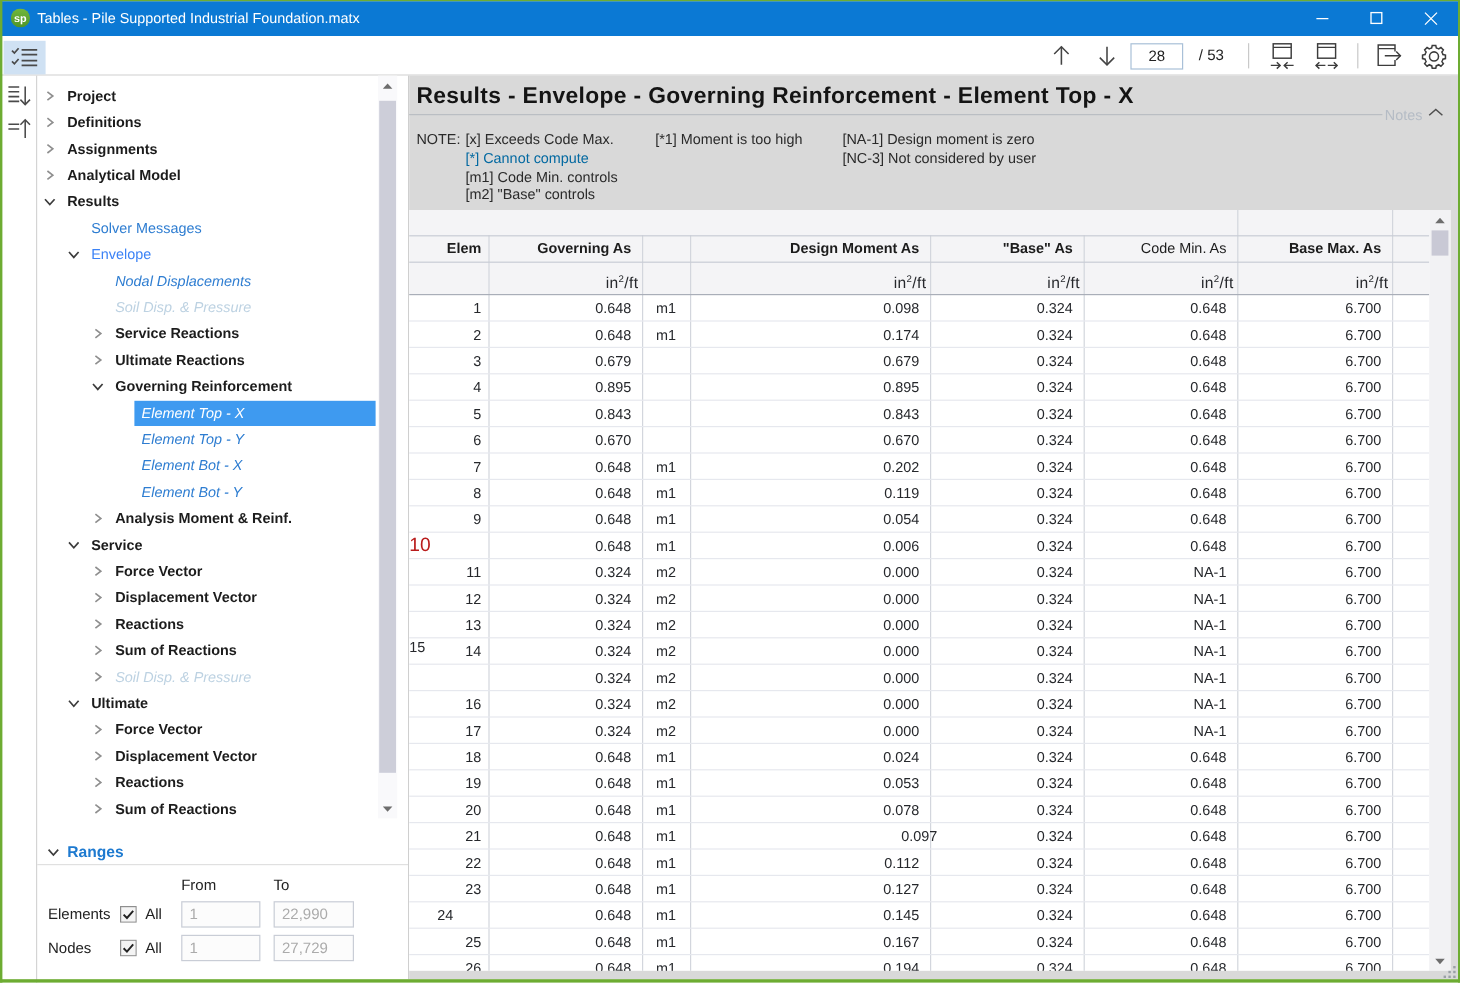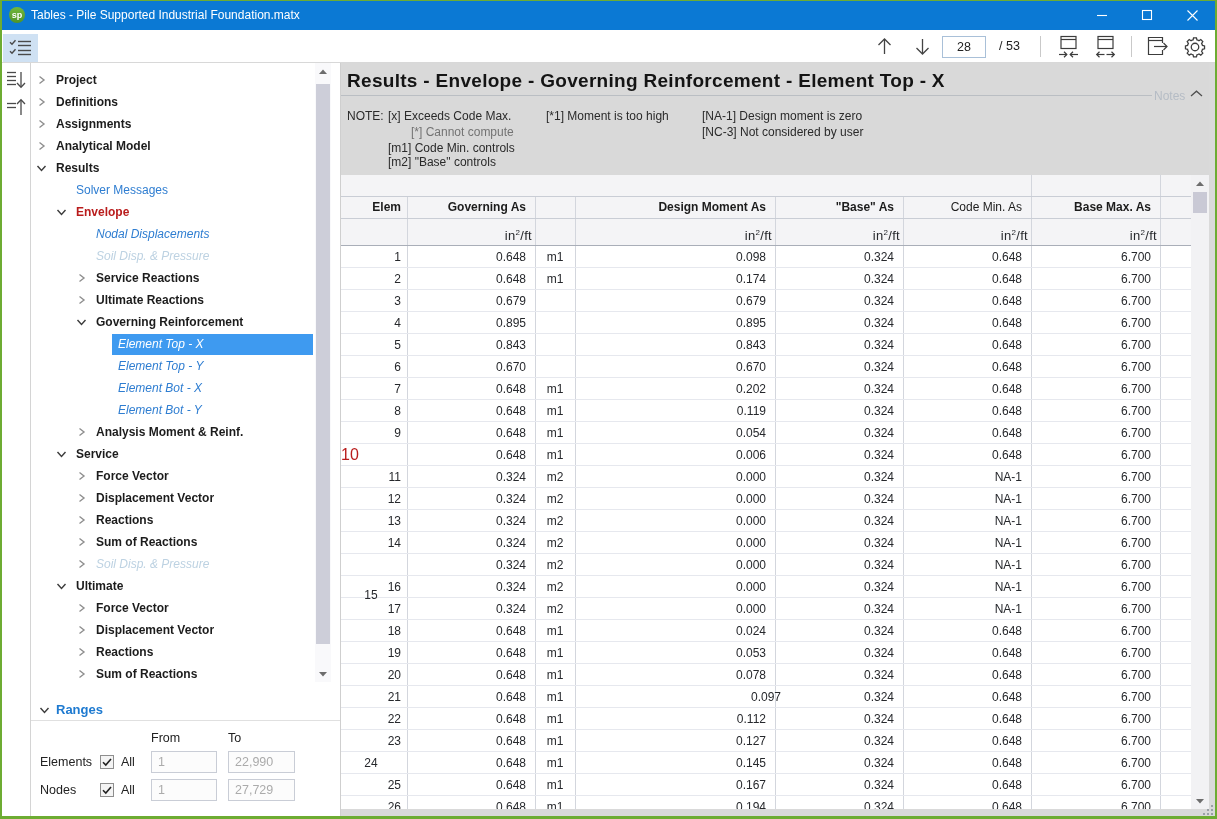--- a/index.html
+++ b/index.html
@@ -130,21 +130,21 @@
   </svg>
 <div class="abs" style="left:56px;top:135px;height:22px;line-height:22px;font-size:12px;font-weight:bold;color:#1c1c1c">Analytical Model</div>
 <svg class="abs" style="left:36px;top:164px" width="11" height="9" viewBox="0 0 11 9">
     <path d="M1.5 2 L5.5 6.5 L9.5 2" fill="none" stroke="#3c3c3c" stroke-width="1.4"></path>
   </svg>
 <div class="abs" style="left:56px;top:157px;height:22px;line-height:22px;font-size:12px;font-weight:bold;color:#1c1c1c">Results</div>
 <div class="abs" style="left:76px;top:179px;height:22px;line-height:22px;font-size:12px;color:#2e7dd1">Solver Messages</div>
 <svg class="abs" style="left:56px;top:208px" width="11" height="9" viewBox="0 0 11 9">
     <path d="M1.5 2 L5.5 6.5 L9.5 2" fill="none" stroke="#3c3c3c" stroke-width="1.4"></path>
   </svg>
-<div class="abs" style="left:76px;top:201px;height:22px;line-height:22px;font-size:12px;font-weight:bold;color:#b91c1c">Envelope</div>
+<div class="abs" style="left:76px;top:201px;height:22px;line-height:22px;font-size:12px;font-weight:normal;color:#3b82f6">Envelope</div>
 <div class="abs" style="left:96px;top:223px;height:22px;line-height:22px;font-size:12px;font-style:italic;color:#2e7dd1">Nodal Displacements</div>
 <div class="abs" style="left:96px;top:245px;height:22px;line-height:22px;font-size:12px;font-style:italic;color:#bdd2e2">Soil Disp. &amp; Pressure</div>
 <svg class="abs" style="left:77px;top:273px" width="9" height="10" viewBox="0 0 9 10">
     <path d="M2.5 1.5 L7 5 L2.5 8.5" fill="none" stroke="#8f8f8f" stroke-width="1.4"></path>
   </svg>
 <div class="abs" style="left:96px;top:267px;height:22px;line-height:22px;font-size:12px;font-weight:bold;color:#1c1c1c">Service Reactions</div>
 <svg class="abs" style="left:77px;top:295px" width="9" height="10" viewBox="0 0 9 10">
     <path d="M2.5 1.5 L7 5 L2.5 8.5" fill="none" stroke="#8f8f8f" stroke-width="1.4"></path>
   </svg>
 <div class="abs" style="left:96px;top:289px;height:22px;line-height:22px;font-size:12px;font-weight:bold;color:#1c1c1c">Ultimate Reactions</div>
@@ -239,21 +239,21 @@
 <div class="abs" style="left:340px;top:63px;width:1px;height:753px;background:#cfcfcf"></div>
 <div class="abs" style="left:341px;top:63px;width:874px;height:112px;background:#d9d9d9"></div>
 <div class="abs" style="left:347px;top:67px;width:860px;height:28px;line-height:28px;font-size:19px;letter-spacing:0.3px;font-weight:bold;color:#141414">Results - Envelope - Governing Reinforcement - Element Top - X</div>
 <div class="abs" style="left:341px;top:95px;width:811px;height:1px;background:#babec3"></div>
 <div class="abs" style="left:1154px;top:88px;height:16px;line-height:16px;font-size:12px;color:#b5bcc5">Notes</div>
 <svg class="abs" style="left:1190px;top:90px" width="13" height="7" viewBox="0 0 13 7">
     <path d="M1 6 L6.5 1.2 L12 6" fill="none" stroke="#4f4f4f" stroke-width="1.25"></path>
   </svg>
 <div class="abs" style="left:347px;top:108px;height:16px;line-height:16px;font-size:12px;color:#2a2a2a">NOTE:</div>
 <div class="abs" style="left:388px;top:108px;height:16px;line-height:16px;font-size:12px;color:#2a2a2a">[x] Exceeds Code Max.</div>
-<div class="abs" style="left:411px;top:124px;height:16px;line-height:16px;font-size:12px;color:#737373">[*] Cannot compute</div>
+<div class="abs" style="left:388px;top:124px;height:16px;line-height:16px;font-size:12px;color:#0369a1">[*] Cannot compute</div>
 <div class="abs" style="left:388px;top:140px;height:16px;line-height:16px;font-size:12px;color:#2a2a2a">[m1] Code Min. controls</div>
 <div class="abs" style="left:388px;top:154px;height:16px;line-height:16px;font-size:12px;color:#2a2a2a">[m2] "Base" controls</div>
 <div class="abs" style="left:546px;top:108px;height:16px;line-height:16px;font-size:12px;color:#2a2a2a">[*1] Moment is too high</div>
 <div class="abs" style="left:702px;top:108px;height:16px;line-height:16px;font-size:12px;color:#2a2a2a">[NA-1] Design moment is zero</div>
 <div class="abs" style="left:702px;top:124px;height:16px;line-height:16px;font-size:12px;color:#2a2a2a">[NC-3] Not considered by user</div>
 <div class="abs" style="left:341px;top:175px;width:850px;height:634px;background:#fff"></div>
 <div class="abs" style="left:341px;top:175px;width:850px;height:70px;background:#f4f4f6"></div>
 <div class="abs" style="left:407px;top:196px;width:1px;height:613px;background:#d3d6dd"></div>
 <div class="abs" style="left:535px;top:196px;width:1px;height:613px;background:#d3d6dd"></div>
 <div class="abs" style="left:575px;top:196px;width:1px;height:613px;background:#d3d6dd"></div>
@@ -388,21 +388,21 @@
 <div class="abs" style="left:775px;top:510px;width:119px;height:22px;line-height:22px;font-size:12px;color:#26282c;text-align:right">0.324</div>
 <div class="abs" style="left:903px;top:510px;width:119px;height:22px;line-height:22px;font-size:12px;color:#26282c;text-align:right">NA-1</div>
 <div class="abs" style="left:1031px;top:510px;width:120px;height:22px;line-height:22px;font-size:12px;color:#26282c;text-align:right">6.700</div>
 <div class="abs" style="left:341px;top:532px;width:60px;height:22px;line-height:22px;font-size:12px;color:#26282c;text-align:right">14</div>
 <div class="abs" style="left:407px;top:532px;width:119px;height:22px;line-height:22px;font-size:12px;color:#26282c;text-align:right">0.324</div>
 <div class="abs" style="left:535px;top:532px;width:40px;height:22px;line-height:22px;font-size:12px;color:#26282c;text-align:center">m2</div>
 <div class="abs" style="left:575px;top:532px;width:191px;height:22px;line-height:22px;font-size:12px;color:#26282c;text-align:right">0.000</div>
 <div class="abs" style="left:775px;top:532px;width:119px;height:22px;line-height:22px;font-size:12px;color:#26282c;text-align:right">0.324</div>
 <div class="abs" style="left:903px;top:532px;width:119px;height:22px;line-height:22px;font-size:12px;color:#26282c;text-align:right">NA-1</div>
 <div class="abs" style="left:1031px;top:532px;width:120px;height:22px;line-height:22px;font-size:12px;color:#26282c;text-align:right">6.700</div>
-<div class="abs" style="left:341px;top:584px;width:60px;height:22px;line-height:22px;font-size:12px;color:#26282c;text-align:center">15</div>
+<div class="abs" style="left:341px;top:528px;width:60px;height:22px;line-height:22px;font-size:12px;color:#26282c;text-align:left">15</div>
 <div class="abs" style="left:407px;top:554px;width:119px;height:22px;line-height:22px;font-size:12px;color:#26282c;text-align:right">0.324</div>
 <div class="abs" style="left:535px;top:554px;width:40px;height:22px;line-height:22px;font-size:12px;color:#26282c;text-align:center">m2</div>
 <div class="abs" style="left:575px;top:554px;width:191px;height:22px;line-height:22px;font-size:12px;color:#26282c;text-align:right">0.000</div>
 <div class="abs" style="left:775px;top:554px;width:119px;height:22px;line-height:22px;font-size:12px;color:#26282c;text-align:right">0.324</div>
 <div class="abs" style="left:903px;top:554px;width:119px;height:22px;line-height:22px;font-size:12px;color:#26282c;text-align:right">NA-1</div>
 <div class="abs" style="left:1031px;top:554px;width:120px;height:22px;line-height:22px;font-size:12px;color:#26282c;text-align:right">6.700</div>
 <div class="abs" style="left:341px;top:576px;width:60px;height:22px;line-height:22px;font-size:12px;color:#26282c;text-align:right">16</div>
 <div class="abs" style="left:407px;top:576px;width:119px;height:22px;line-height:22px;font-size:12px;color:#26282c;text-align:right">0.324</div>
 <div class="abs" style="left:535px;top:576px;width:40px;height:22px;line-height:22px;font-size:12px;color:#26282c;text-align:center">m2</div>
 <div class="abs" style="left:575px;top:576px;width:191px;height:22px;line-height:22px;font-size:12px;color:#26282c;text-align:right">0.000</div>

